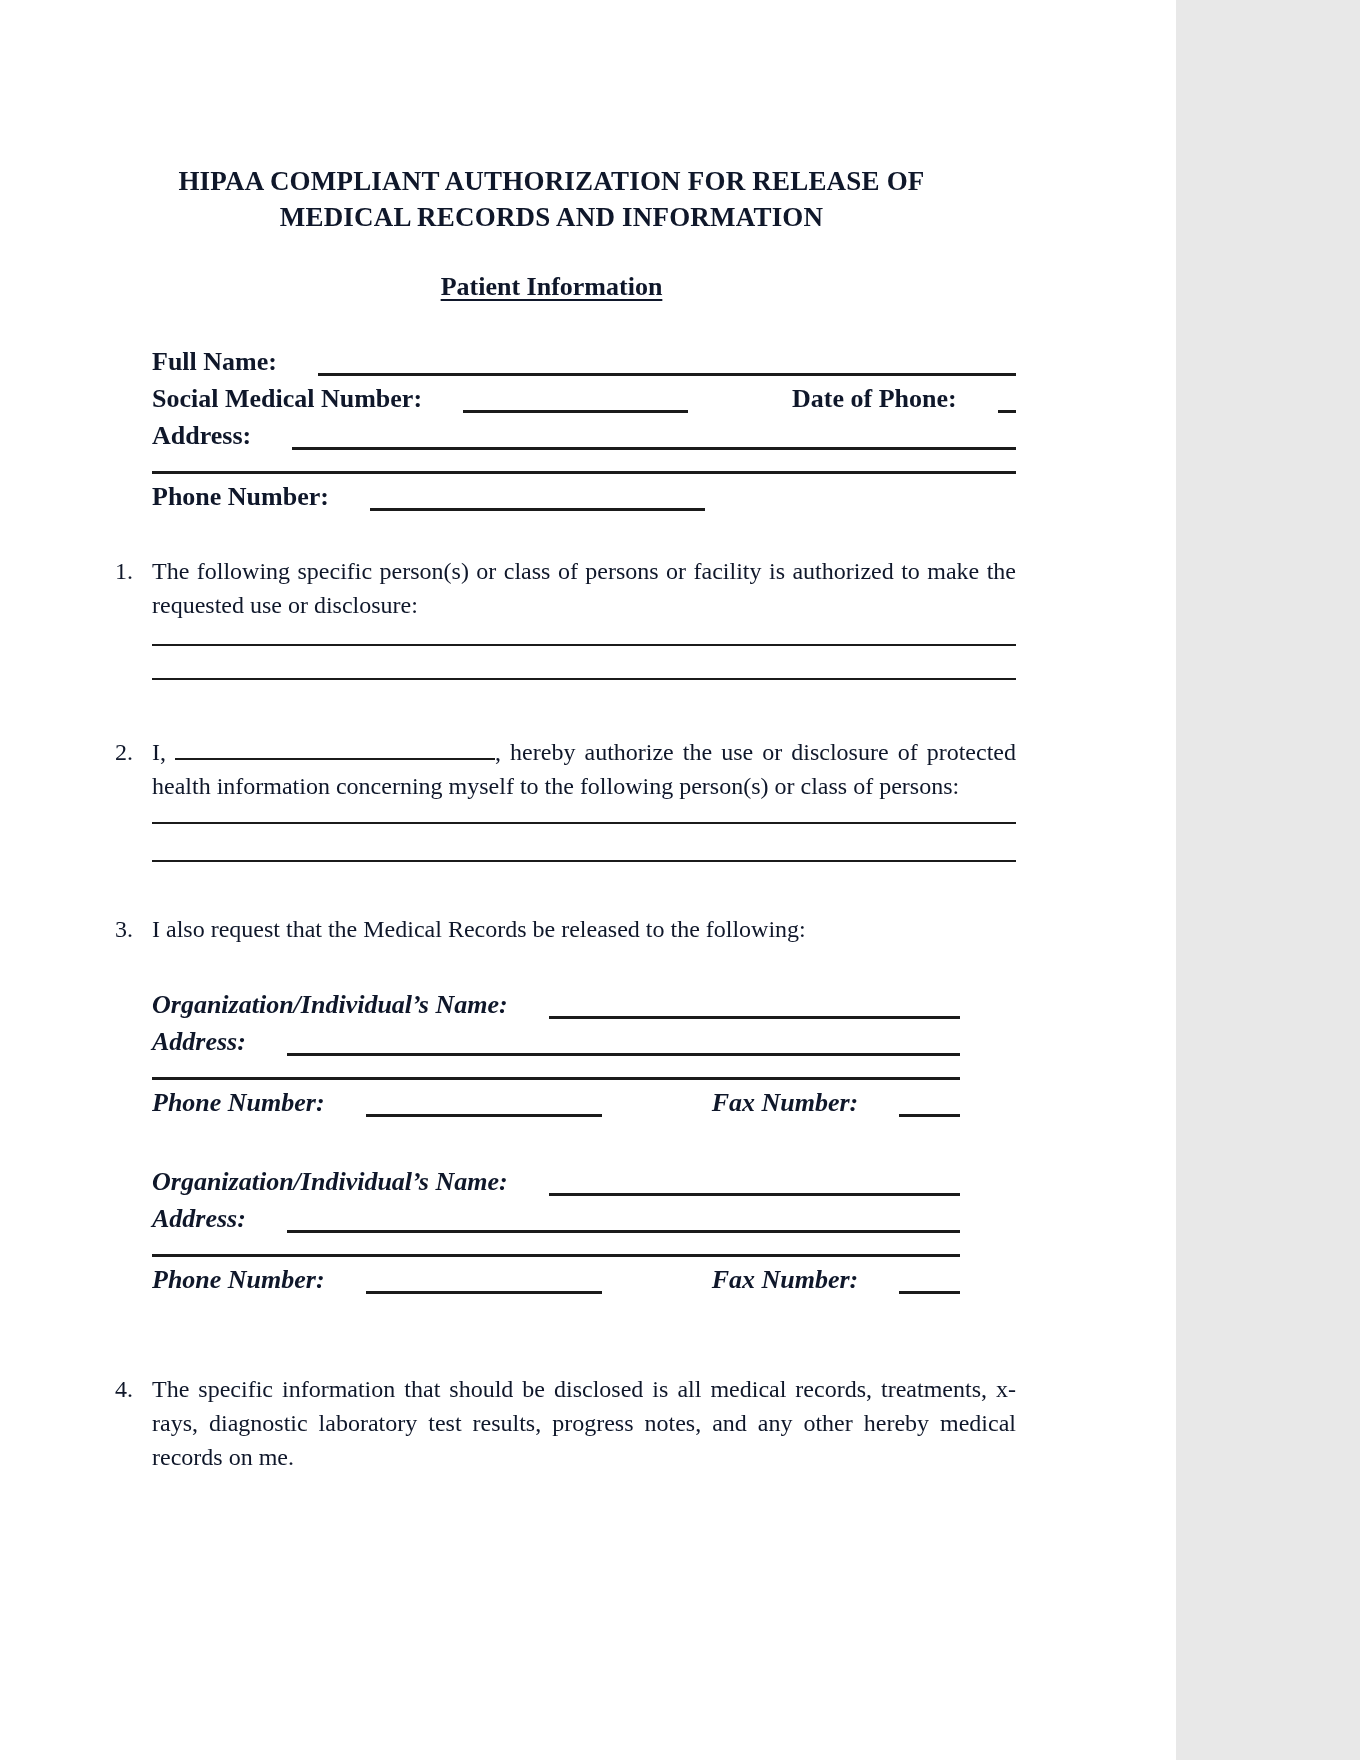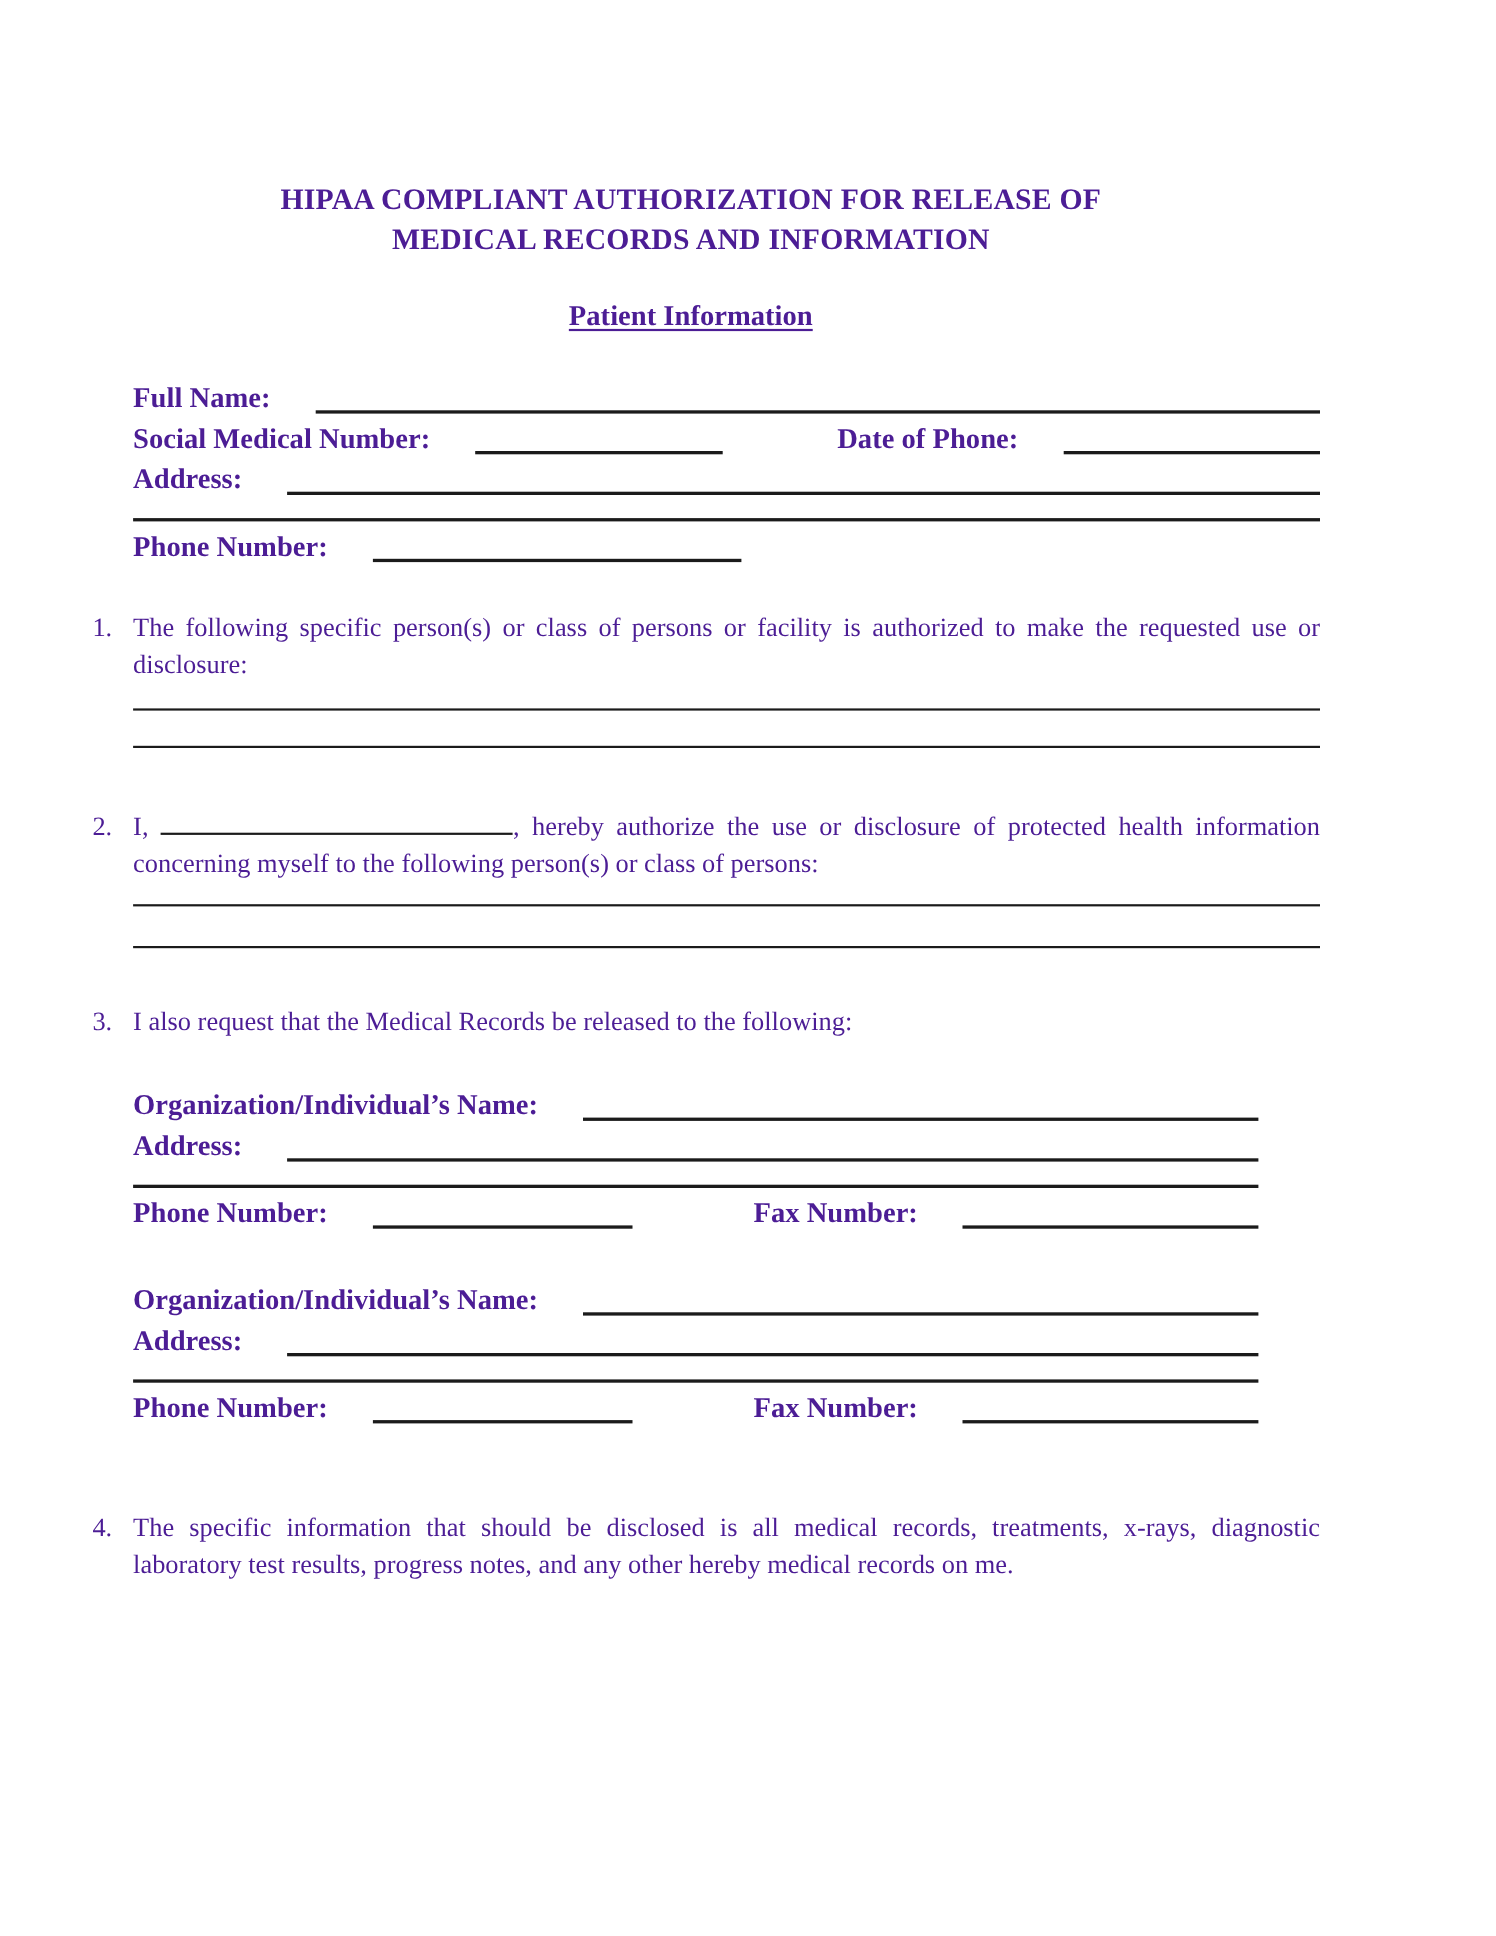--- a/index.html
+++ b/index.html
@@ -1,24 +1,24 @@
 <!DOCTYPE html>
 <html><head>
 <meta charset="utf-8">
 <style>
   html,body{margin:0;padding:0;background:#e8e8e8;}
   .page{
     position:relative;
-    width:1360px;height:1760px;
+    width:1176px;height:1760px;
     background:#ffffff;
-    color:#4c1d95;
+    color:#0f172a;
     font-family:"Liberation Serif","DejaVu Serif",serif;
     font-size:24px;
     box-sizing:border-box;
-    padding:0 160px 0 84px;
+    padding:0 160px 0 115px;
     overflow:hidden;
   }
   
   .doc-title{
     margin-top:163px;
     margin-right:28px;
     text-align:center;
     font-weight:bold;
     font-size:27px;
     line-height:36px;
@@ -89,21 +89,21 @@
   .ruled{margin-left:37px;}
   .rline{border-bottom:2px solid #1b1b1b;}
   .ruledA .rline:nth-child(1){height:22px;}
   .ruledA .rline:nth-child(2){height:32px;}
   .ruledB .rline:nth-child(1){height:19px;}
   .ruledB .rline:nth-child(2){height:36px;}
   
   .org{margin-left:37px;}
   .org1{margin-top:36px;}
   .org2{margin-top:42px;}
-  .pr{padding-right:56px;}
+  .pr{padding-right:56px;font-style:italic;}
 </style>
 </head>
 <body>
 
 <div class="page">
 
   <div class="doc-title">
     <div>HIPAA COMPLIANT AUTHORIZATION FOR RELEASE OF</div>
     <div>MEDICAL RECORDS AND INFORMATION</div>
   </div>

